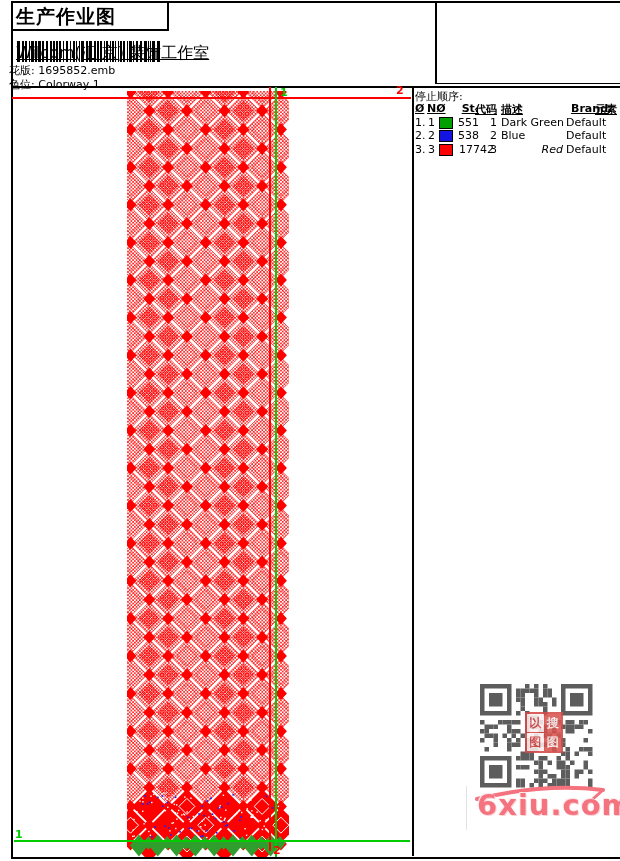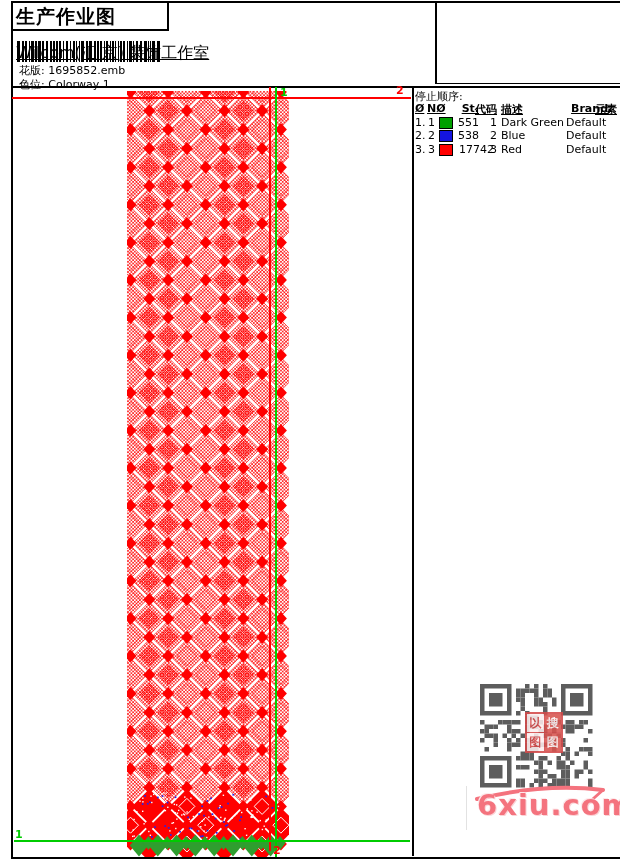--- a/index.html
+++ b/index.html
@@ -3,21 +3,21 @@
 <meta charset="utf-8">
 <style>
   html,body{margin:0;padding:0;background:#fff;}
   .page{position:relative;width:620px;height:861px;background:#fff;overflow:hidden;
         font-family:"DejaVu Sans","Liberation Sans",sans-serif;color:#000;margin-left:9px;}
   .abs{position:absolute;}
   .page-border{left:2px;top:1px;width:612px;height:854px;border:2px solid #000;}
   .title-box{left:2px;top:1px;width:156px;height:28px;border-right:2px solid #000;border-bottom:2px solid #000;}
   .title{left:7px;top:4px;font-size:19px;font-weight:bold;letter-spacing:1px;white-space:nowrap;}
   .subtitle{left:7px;top:43px;font-size:16px;white-space:nowrap;text-decoration:underline;}
-  .meta{left:10px;font-size:11px;white-space:nowrap;}
+  .meta{left:0;font-size:11px;white-space:nowrap;}
   .hline{background:#000;}
   .stats-box-left{left:426px;top:2px;width:2px;height:82px;background:#000;}
   .stats-box-bottom{left:426px;top:83px;width:190px;height:1px;background:#000;}
   .stats{left:431px;top:4px;font-size:11px;line-height:14px;white-space:nowrap;}
   .header-bottom{left:2px;top:86px;width:616px;height:2px;background:#000;}
   .vdivider{left:403px;top:87px;width:2px;height:769px;background:#000;}
   .stop-title{left:406px;top:89px;font-size:11px;white-space:nowrap;}
   .th{position:absolute;font-size:11px;font-weight:bold;text-decoration:underline;white-space:nowrap;}
   .td{position:absolute;font-size:11px;white-space:nowrap;}
   .swatch{position:absolute;width:12px;height:10px;border:1px solid #000;}
@@ -1025,21 +1025,21 @@
       <div class="swatch" style="left: 430px; top: 130.4px; background: rgb(20, 20, 224);"></div>
       <div class="td" style="left: 438px; top: 129.4px; width: 32px; text-align: right;">538</div>
       <div class="td" style="left: 466px; top: 129.4px; width: 22px; text-align: right;">2</div>
       <div class="td" style="left: 492px; top: 129.4px; width: 62px; text-align: left;">Blue</div>
       <div class="td" style="left: 557px; top: 129.4px; width: 46px; text-align: left;">Default</div>
       <div class="td" style="left: 406px; top: 142.8px; width: 12px; text-align: left;">3.</div>
       <div class="td" style="left: 419px; top: 142.8px; width: 10px; text-align: left;">3</div>
       <div class="swatch" style="left: 430px; top: 143.8px; background: rgb(255, 0, 0);"></div>
       <div class="td" style="left: 450px; top: 142.8px; width: 32px; text-align: right;">17742</div>
       <div class="td" style="left: 466px; top: 142.8px; width: 22px; text-align: right;">3</div>
-      <div class="td" style="left: 492px; top: 142.8px; width: 62px; text-align: left;">Red</div>
+      <div class="td" style="left: 492px; top: 142.8px; width: 62px; text-align: right; font-style: italic;">Red</div>
       <div class="td" style="left: 557px; top: 142.8px; width: 46px; text-align: left;">Default</div>
     </div>
 
   <div class="guide" id="g-red-h" style="left: 3px; top: 97px; width: 399px; height: 2px; background: rgb(255, 0, 0);"></div>
   <div class="guide" id="g-red-v" style="left: 260px; top: 87px; width: 2px; height: 764px; background: rgb(255, 0, 0);"></div>
   <div class="guide" id="g-green-v" style="left: 266px; top: 87px; width: 2px; height: 770px; background: rgb(0, 204, 0);"></div>
   <div class="guide" id="g-green-h" style="left: 5px; top: 840px; width: 396px; height: 2px; background: rgb(0, 204, 0);"></div>
   <div class="marker-label" id="lbl-1-top" style="left: 271px; top: 87px; color: rgb(0, 204, 0);">1</div>
   <div class="marker-label" id="lbl-1-bot" style="left: 6px; top: 829px; color: rgb(0, 204, 0);">1</div>
   <div class="marker-label" id="lbl-2-top" style="left: 387px; top: 85px; color: rgb(255, 0, 0);">2</div>

